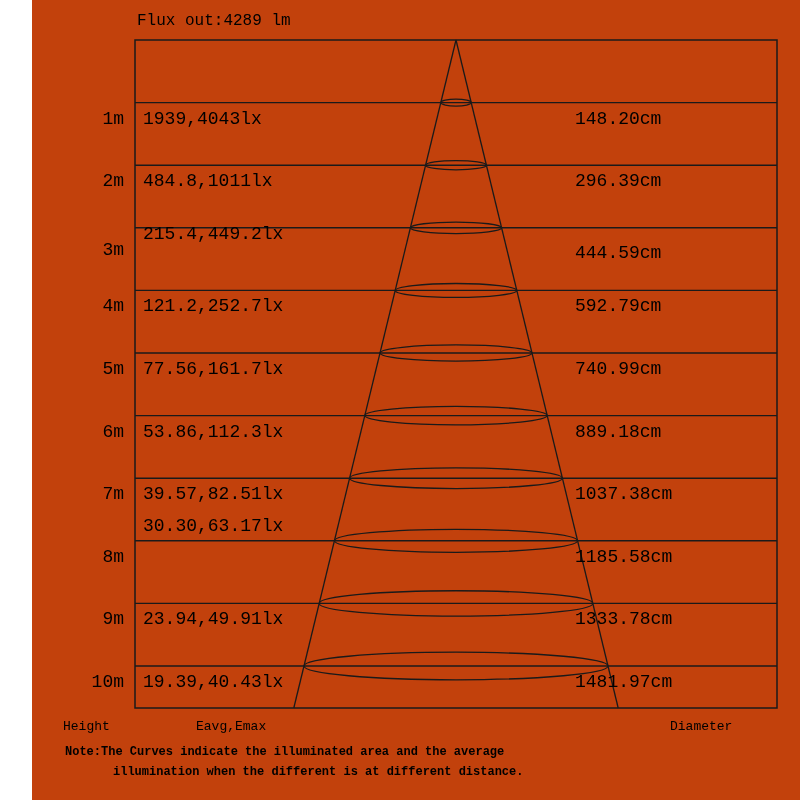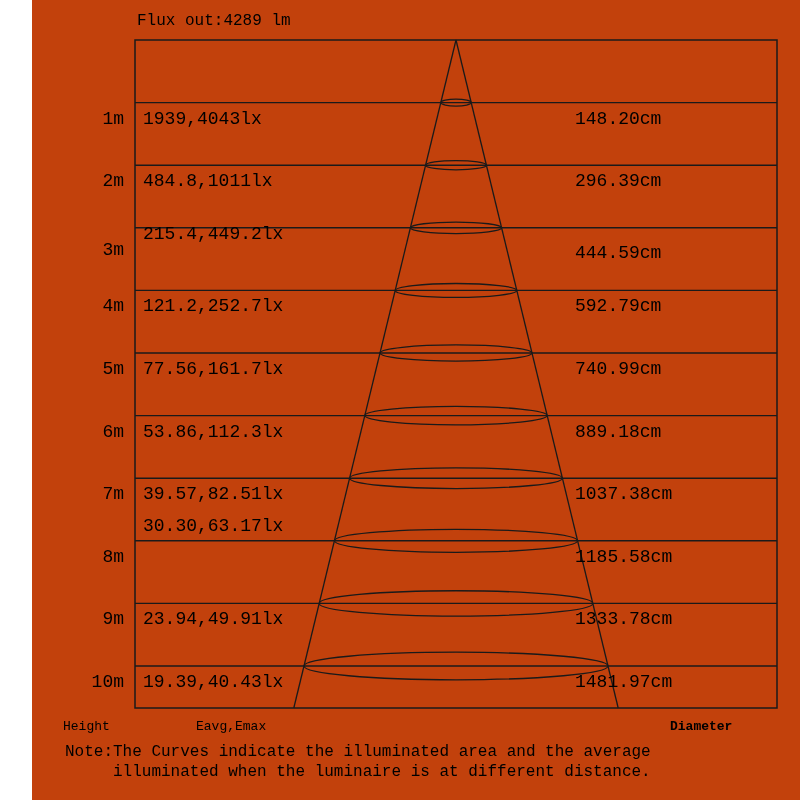--- a/index.html
+++ b/index.html
@@ -53,25 +53,25 @@
   }
   .footer-label {
     position: absolute;
     top: 717px;
     font-size: 13px;
     line-height: 20px;
   }
   .fl-height   { left: 31px;  }
   .fl-eavgemax { left: 164px; }
   .fl-angle    { left: 349px; }
-  .fl-diameter { left: 638px; font-weight: bold; }
+  .fl-diameter { left: 638px; }
   .note-line {
     position: absolute;
-    font-size: 16px;
-    font-weight: normal;
+    font-size: 12px;
+    font-weight: bold;
     line-height: 20px;
   }
   .note-1 { left: 33px; top: 742px; }
   .note-2 { left: 81px; top: 762px; }
 </style>
 </head>
 <body>
 
 <div class="stage">
 
@@ -134,15 +134,15 @@
       <div class="mono row-text row-height" style="top: 672px;">10m</div>
       <div class="mono row-text row-lux" style="top: 672px;">19.39,40.43lx</div>
       <div class="mono row-text row-dia" style="top: 672px;">1481.97cm</div>
     </div>
 
   <div class="mono footer-label fl-height">Height</div>
   <div class="mono footer-label fl-eavgemax">Eavg,Emax</div>
   <div class="mono footer-label fl-diameter">Diameter</div>
 
   <div class="mono note-line note-1">Note:The Curves indicate the illuminated area and the average</div>
-  <div class="mono note-line note-2">illuminated when the luminaire is at different distance.</div>
+  <div class="mono note-line note-2">illumination when the different is at different distance.</div>
 
 </div>
 
 </body></html>

